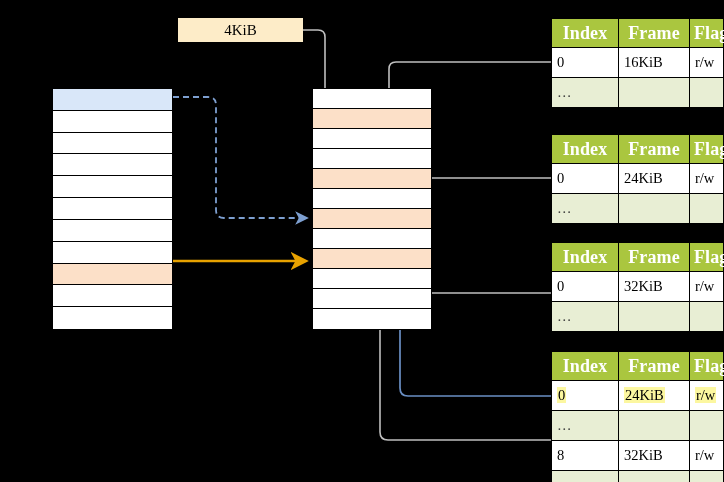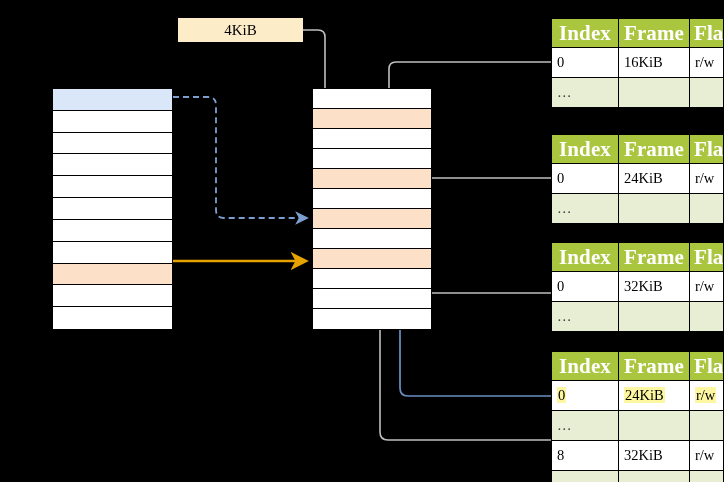--- a/index.html
+++ b/index.html
@@ -16,21 +16,21 @@
 
   
   .labelbox{position:absolute;box-sizing:border-box;background:#fdecc8;
             display:flex;align-items:center;justify-content:center;
             color:#000;font-size:15px;}
 
   
   .ptable{position:absolute;border-collapse:collapse;background:#fff;
           box-sizing:border-box;}
   .ptable table{border-collapse:collapse;width:100%;height:100%;table-layout:fixed;}
-  .ptable th{background:#aac63f;color:#ffffff;font-weight:bold;font-size:21px;
+  .ptable th{background:#aac63f;color:#ffffff;font-weight:bold;font-size:18px;
              text-align:center;border:1.3px solid #000;padding:1px 4px;height:26px;
              letter-spacing:.1px;}
   .ptable td{border:1.3px solid #000;font-size:14.5px;color:#000;
              padding:1px 5px;height:27px;background:#fff;vertical-align:middle;}
   .ptable tr.alt td{background:#e8eed4;color:#3c3c3c;}
   .ptable td .hl{background:#fcf7a0;padding:0 1px;}
 
   svg.wires{position:absolute;left:0;top:0;width:724px;height:482px;
             pointer-events:none;}
 </style>

